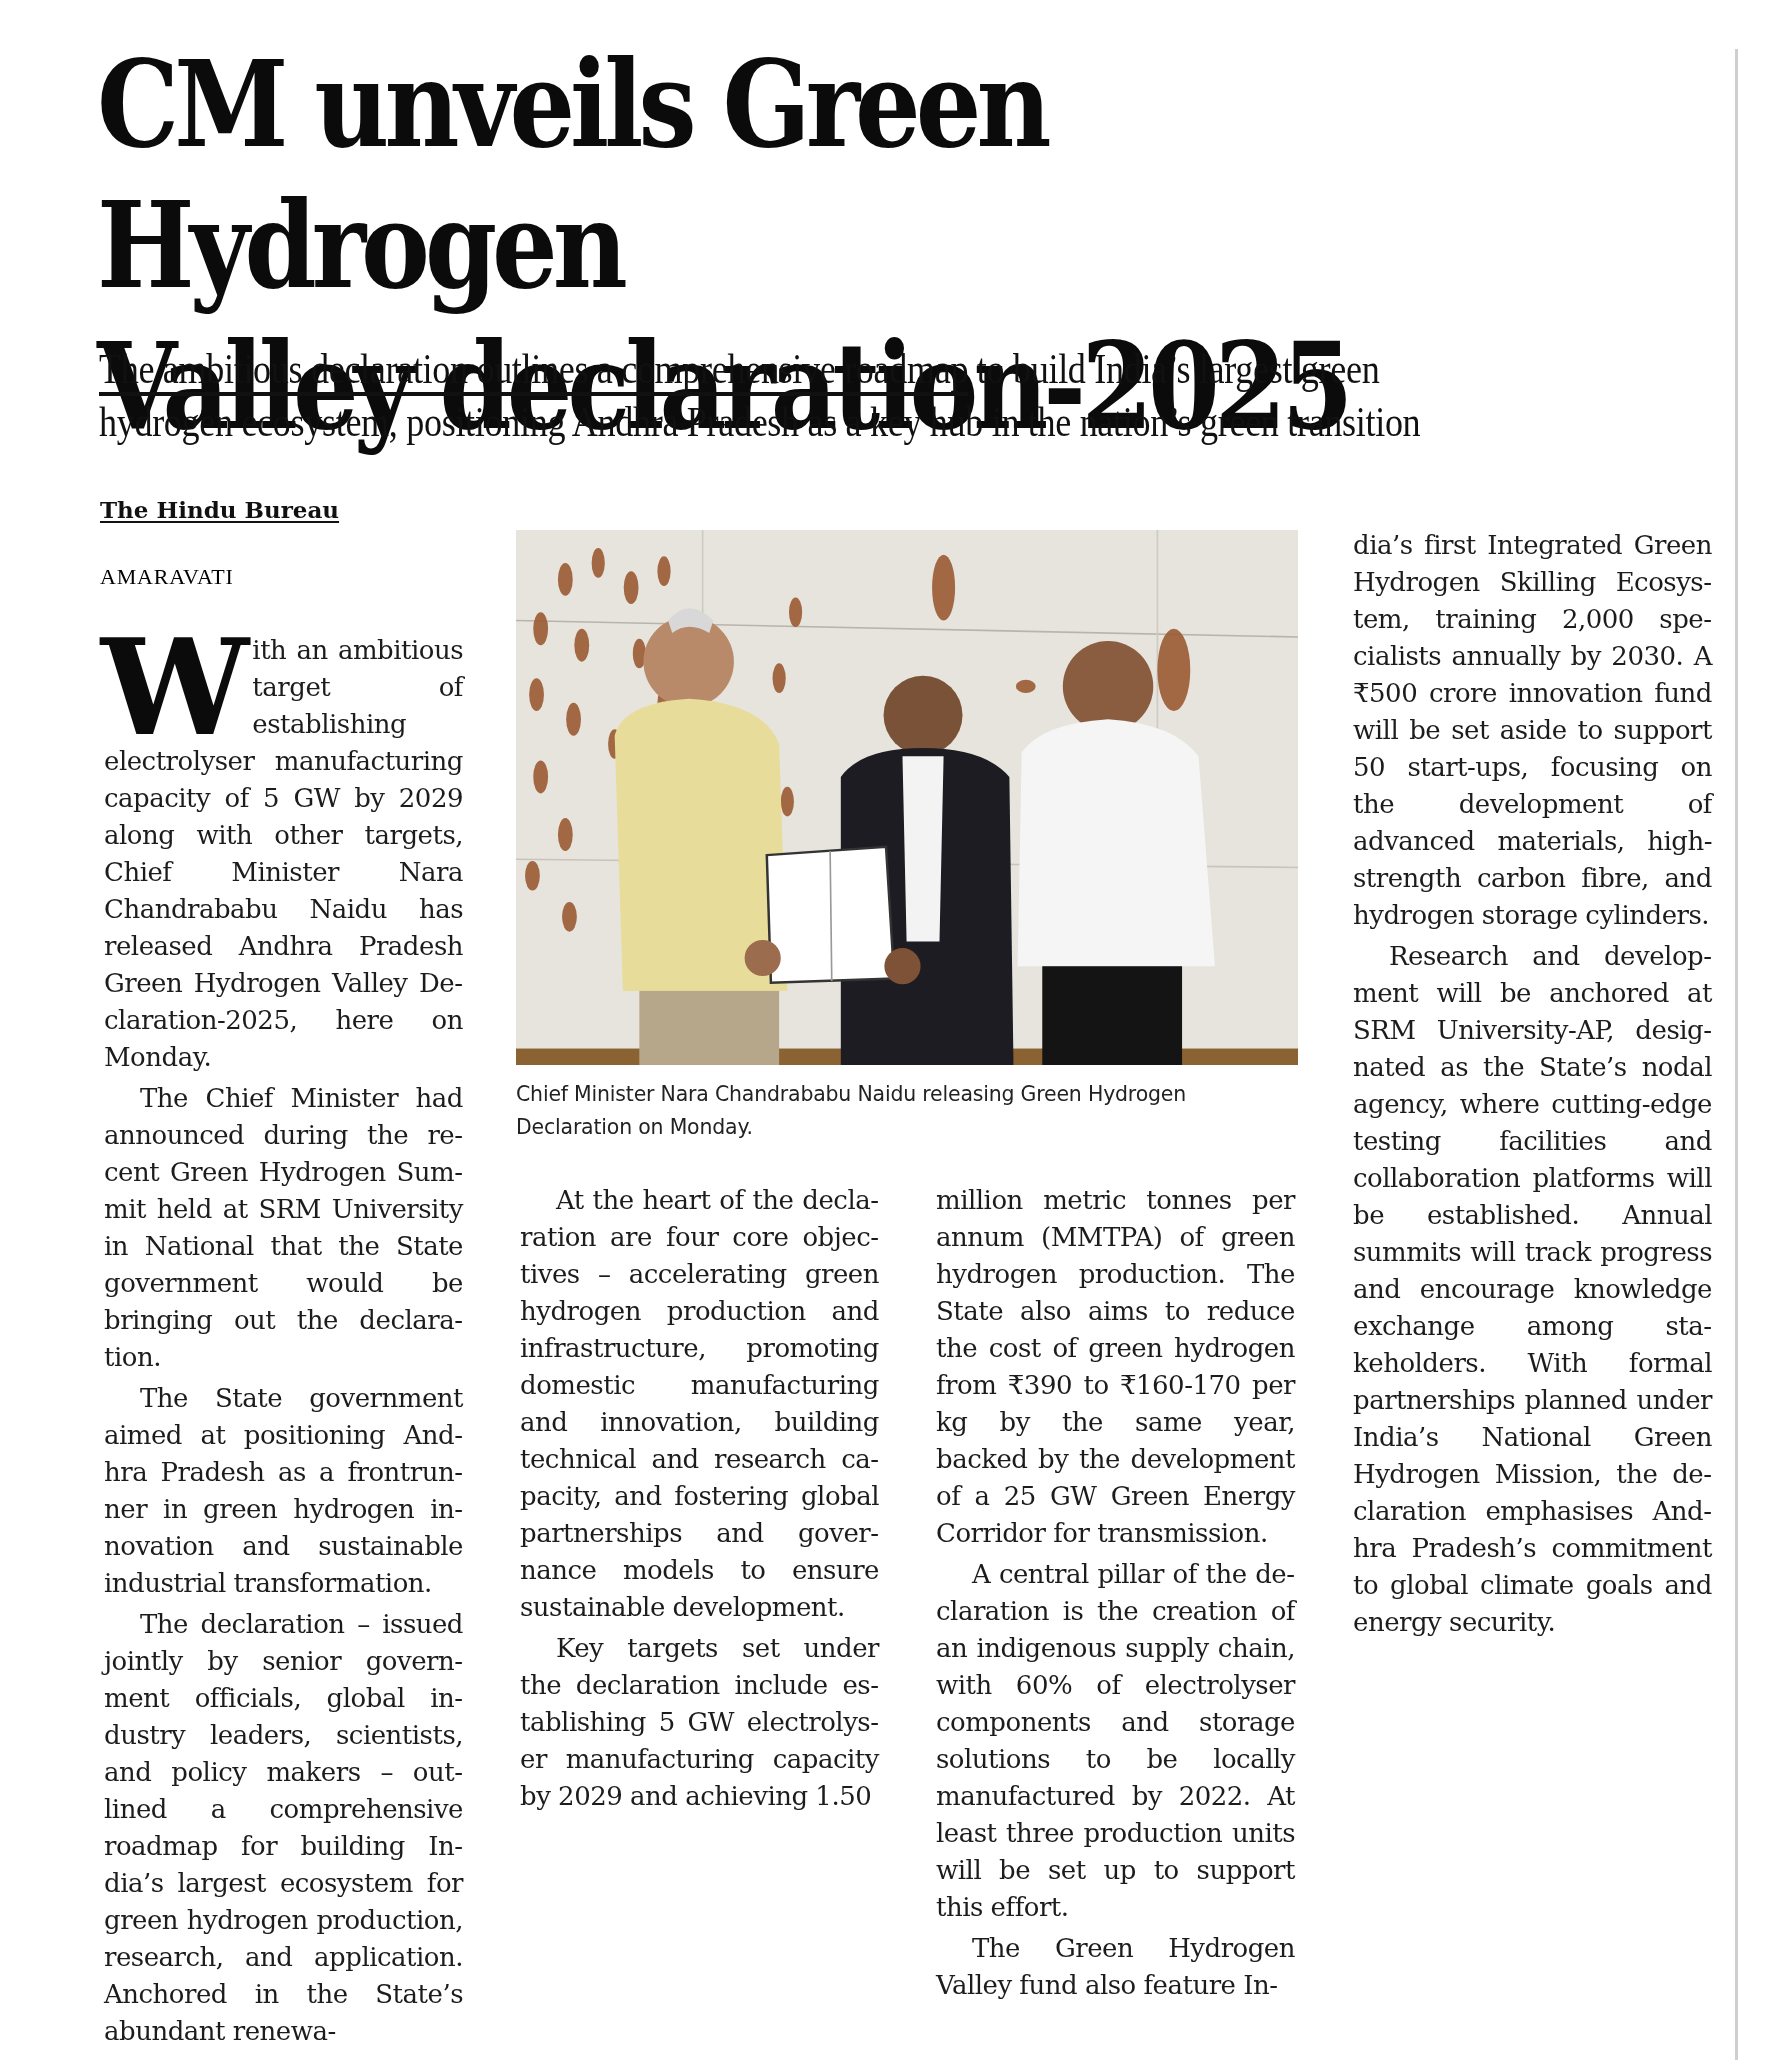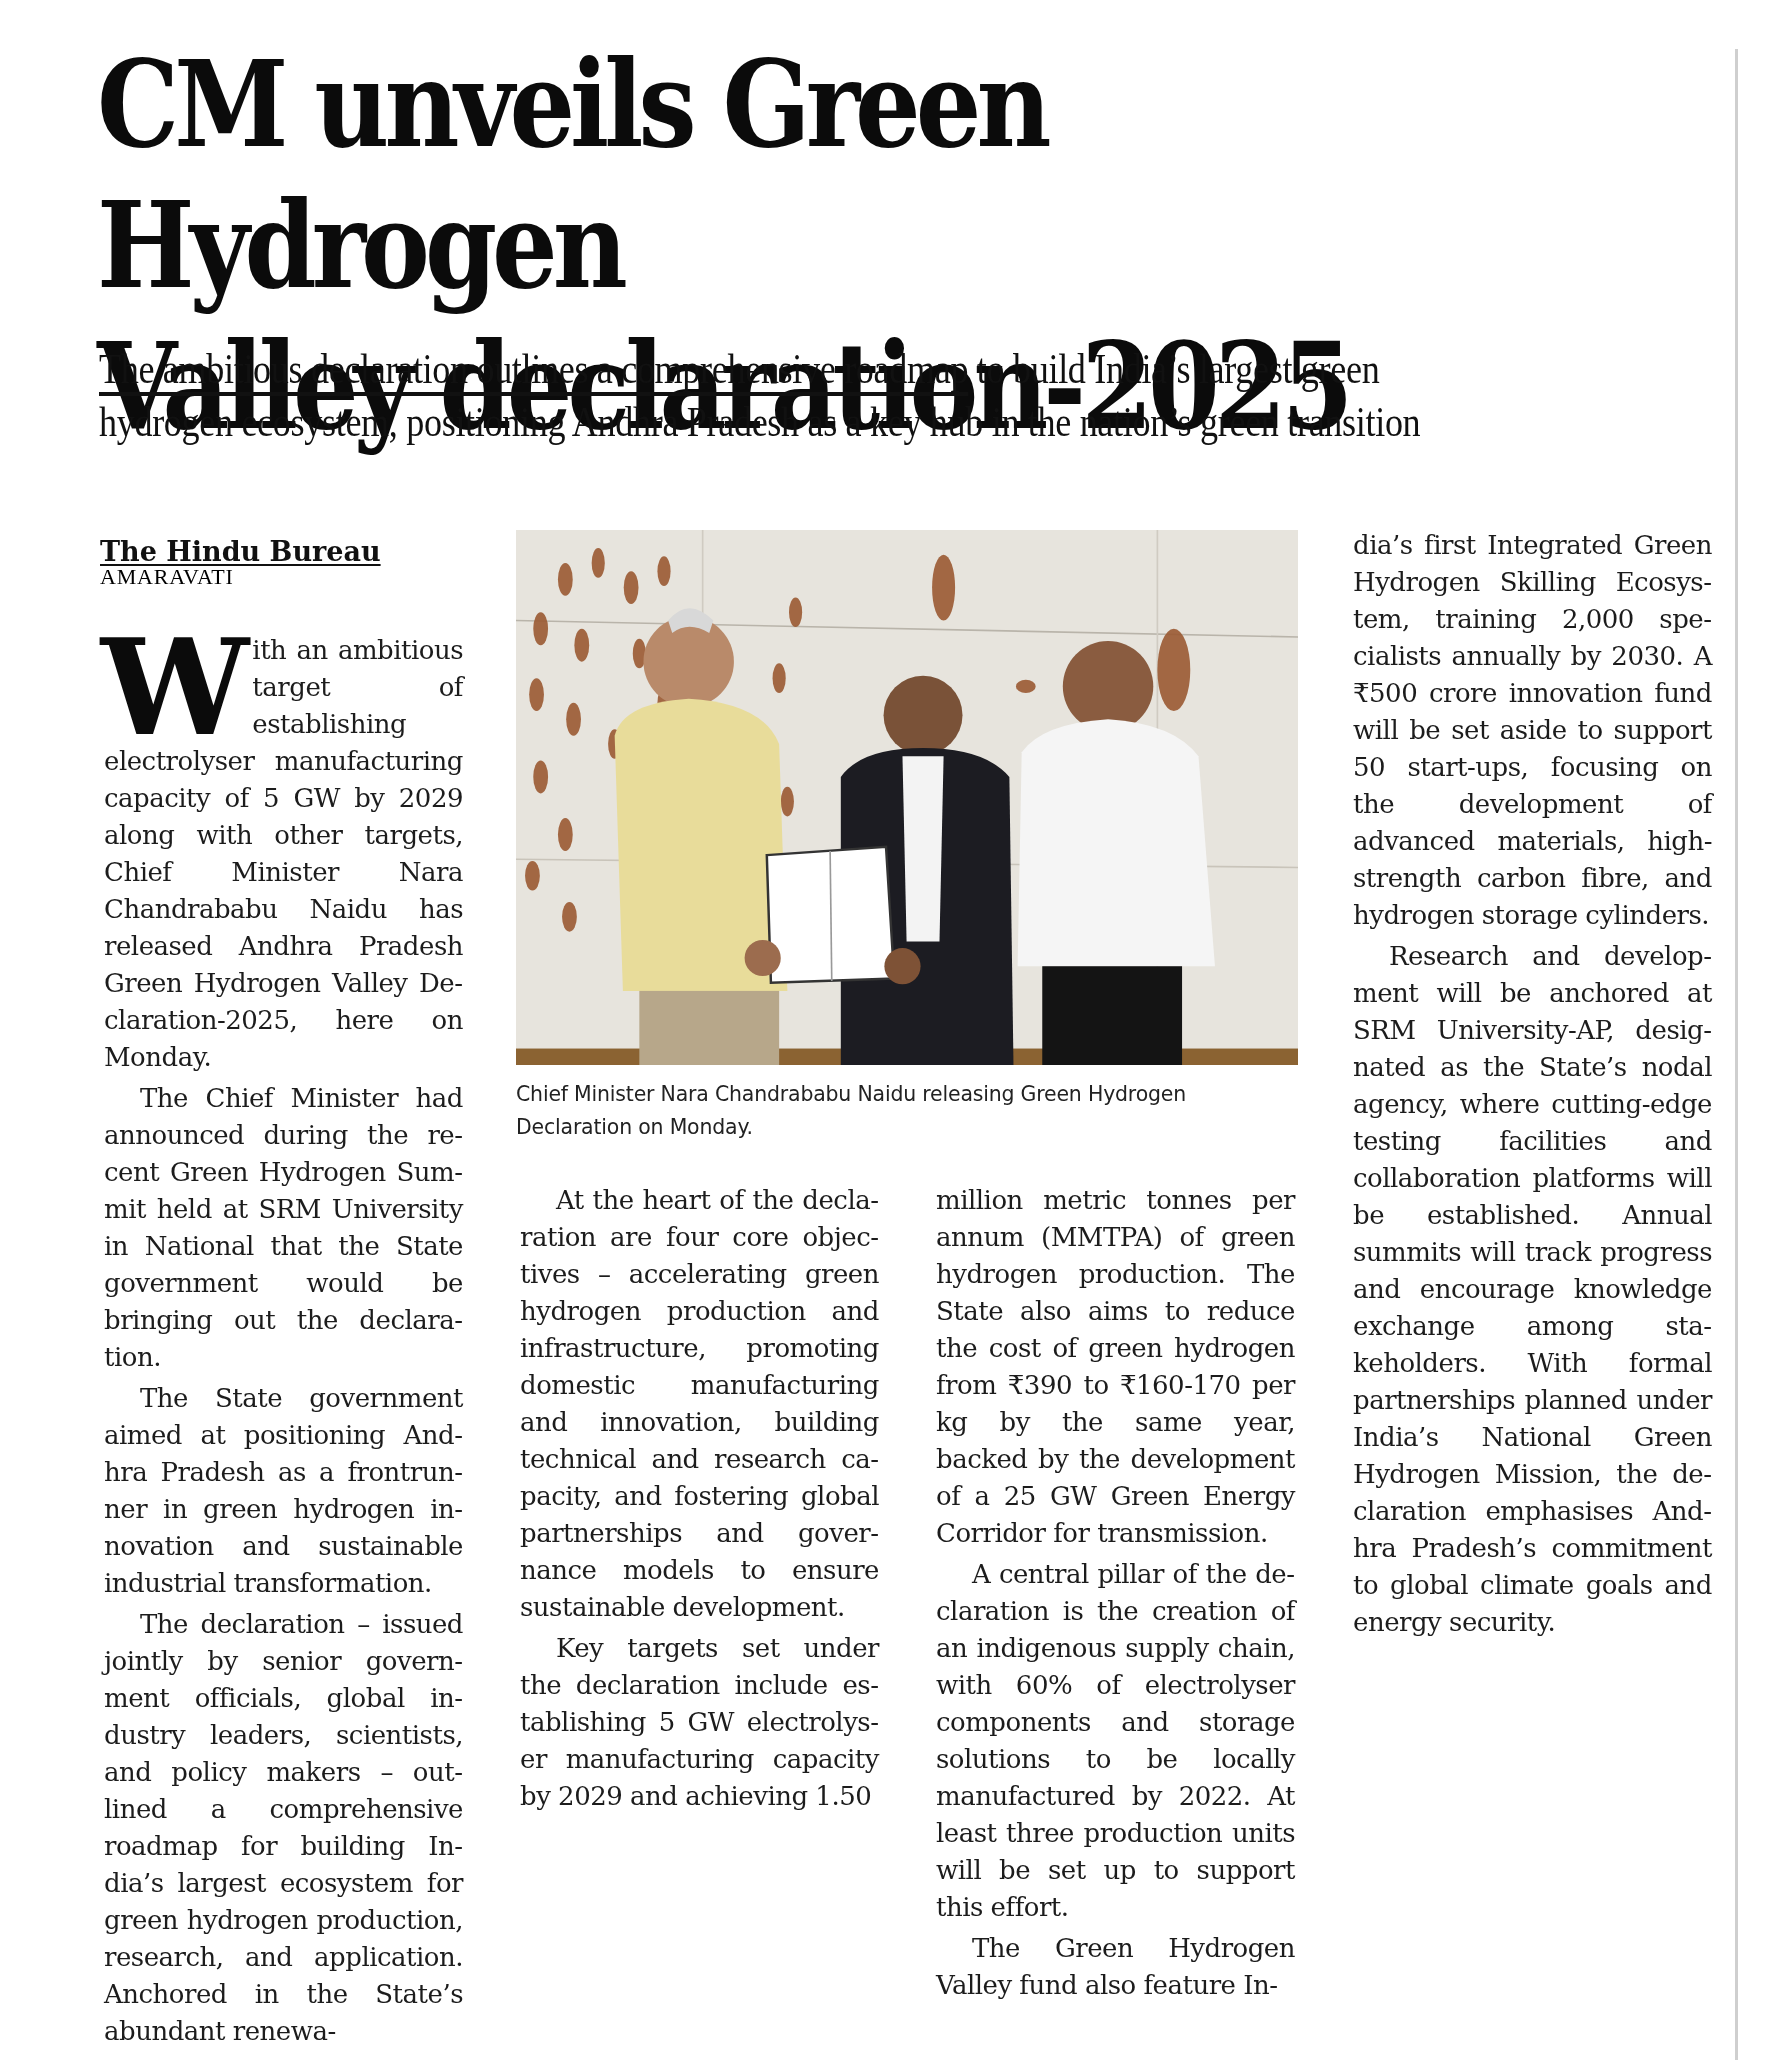--- a/index.html
+++ b/index.html
@@ -12,22 +12,22 @@
     color: #0b0b0b; margin: 0;
   }
   .standfirst {
     position: absolute; left: 99px; top: 342px; width: 1809px;
     font-family: "Liberation Serif", serif; font-size: 43px; line-height: 53px;
     color: #111; transform: scaleX(0.84); transform-origin: left top; margin: 0;
     letter-spacing: -0.4px;
   }
   .standfirst .ul { border-bottom: 4.1px solid #111; }
   .byline {
-    position: absolute; left: 100px; top: 536px;
-    font-family: "DejaVu Serif", serif; font-weight: bold; font-size: 27px;
+    position: absolute; left: 100px; top: 496px;
+    font-family: "DejaVu Serif", serif; font-weight: bold; font-size: 23px;
     text-decoration: underline; text-underline-offset: 3.3px; color: #111;
   }
   .dateline {
     position: absolute; left: 100px; top: 564px;
     font-family: "Liberation Serif", serif; font-size: 22px; letter-spacing: 0.8px; color: #000000;
   }
   .col {
     position: absolute; width: 367px;
     font-family: "DejaVu Serif", serif; font-size: 26px; line-height: 37px;
     text-align: justify; hyphens: manual; color: #1c1c1c;

